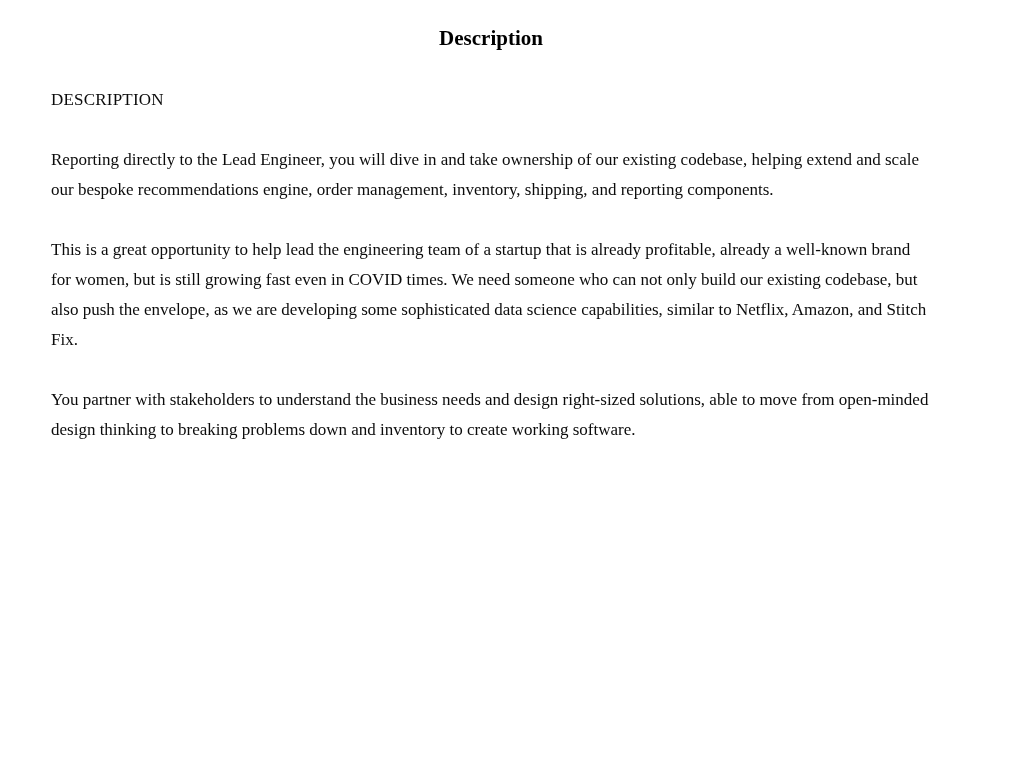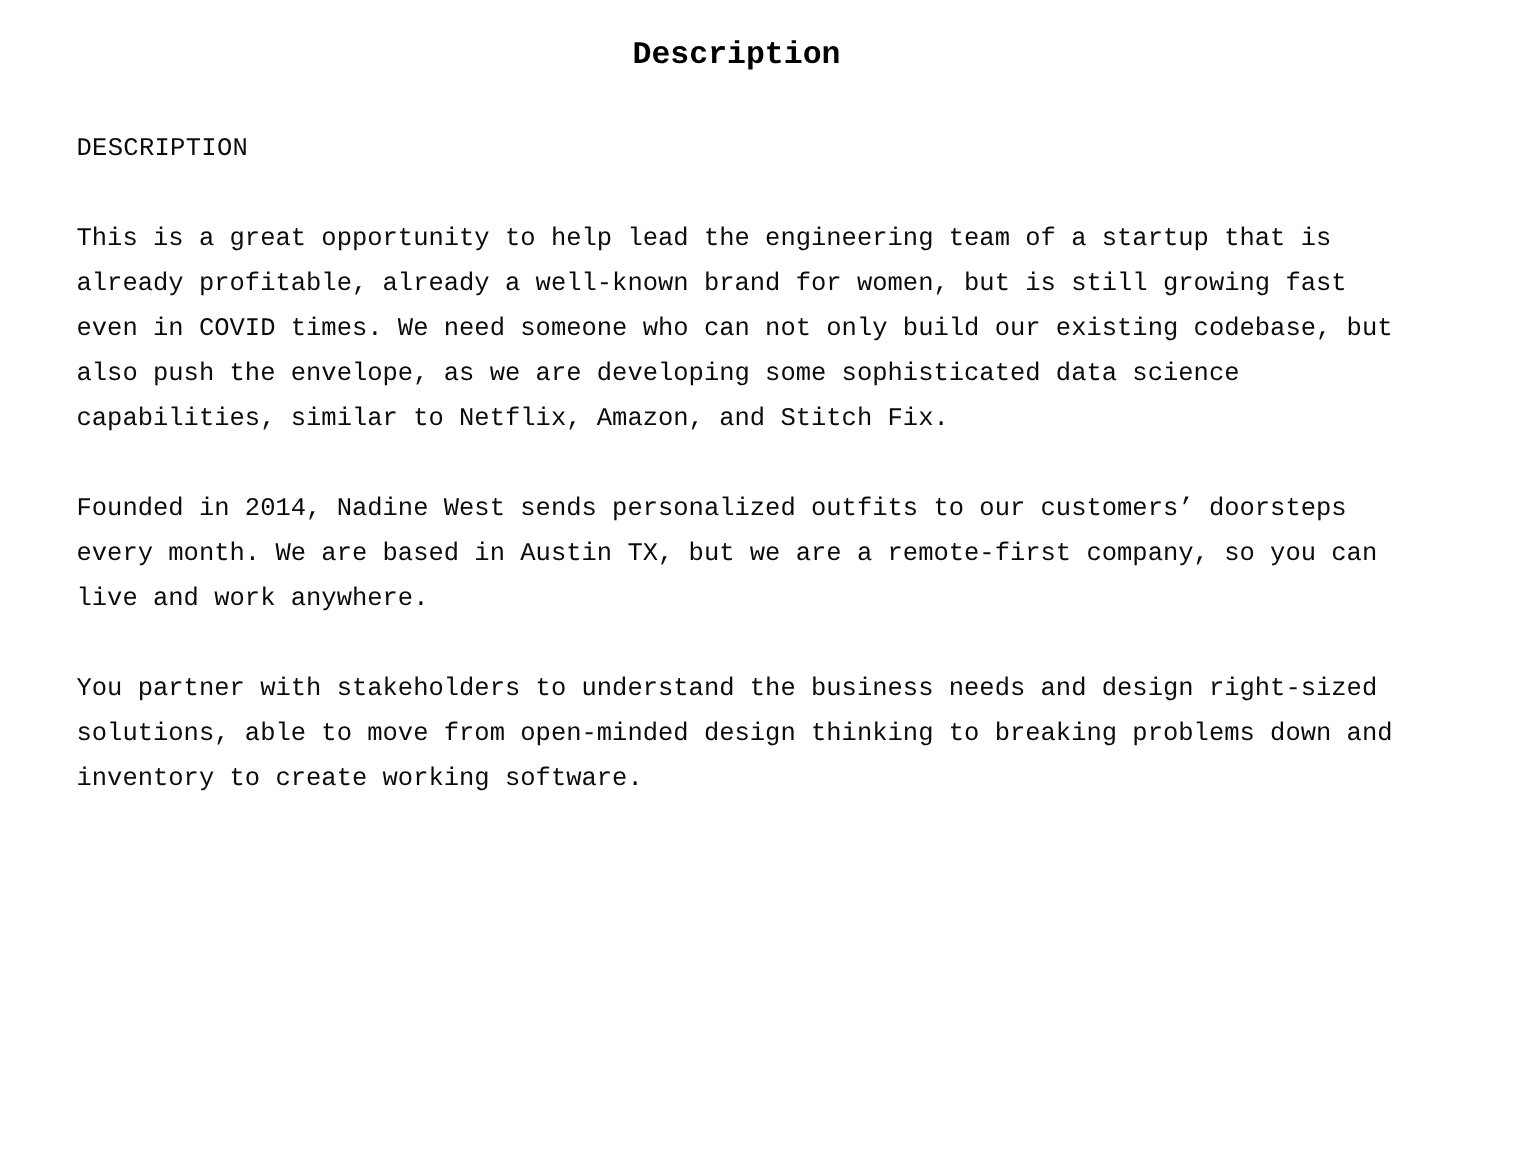--- a/index.html
+++ b/index.html
@@ -7,21 +7,21 @@
     padding: 0;
     background: #ffffff;
     width: 1013px;
     height: 767px;
     overflow: hidden;
   }
   .doc {
     box-sizing: border-box;
     width: 880px;
     margin-left: 51px;
-    font-family: Liberation Mono, monospace;
+    font-family: Liberation Serif, serif;
     color: #0b0b0b;
     font-size: 17px;
     line-height: 30px;
     -webkit-font-smoothing: antialiased;
   }
   .doc-title {
     margin: 23px 0 0 0;
     font-size: 21px;
     line-height: 30px;
     font-weight: 700;
@@ -42,24 +42,24 @@
 </head>
 <body>
 
 <div class="doc">
 
   <h1 class="doc-title">Description</h1>
 
   <div>
     <h2 class="section-heading">DESCRIPTION</h2>
 
+    <p class="para">Reporting directly to the Lead Engineer, you will dive in and take ownership of our existing codebase, helping extend and scale our bespoke recommendations engine, order management, inventory, shipping, and reporting components.</p>
 
     <p class="para">This is a great opportunity to help lead the engineering team of a startup that is already profitable, already a well-known brand for women, but is still growing fast even in COVID times. We need someone who can not only build our existing codebase, but also push the envelope, as we are developing some sophisticated data science capabilities, similar to Netflix, Amazon, and Stitch Fix.</p>
 
-    <p class="para">Founded in 2014, Nadine West sends personalized outfits to our customers’ doorsteps every month. We are based in Austin TX, but we are a remote-first company, so you can live and work anywhere.</p>
   </div>
 
   <div>
 
     <p class="para">You partner with stakeholders to understand the business needs and design right-sized solutions, able to move from open-minded design thinking to breaking problems down and inventory to create working software.</p>
 
   </div>
 
 </div>
 

